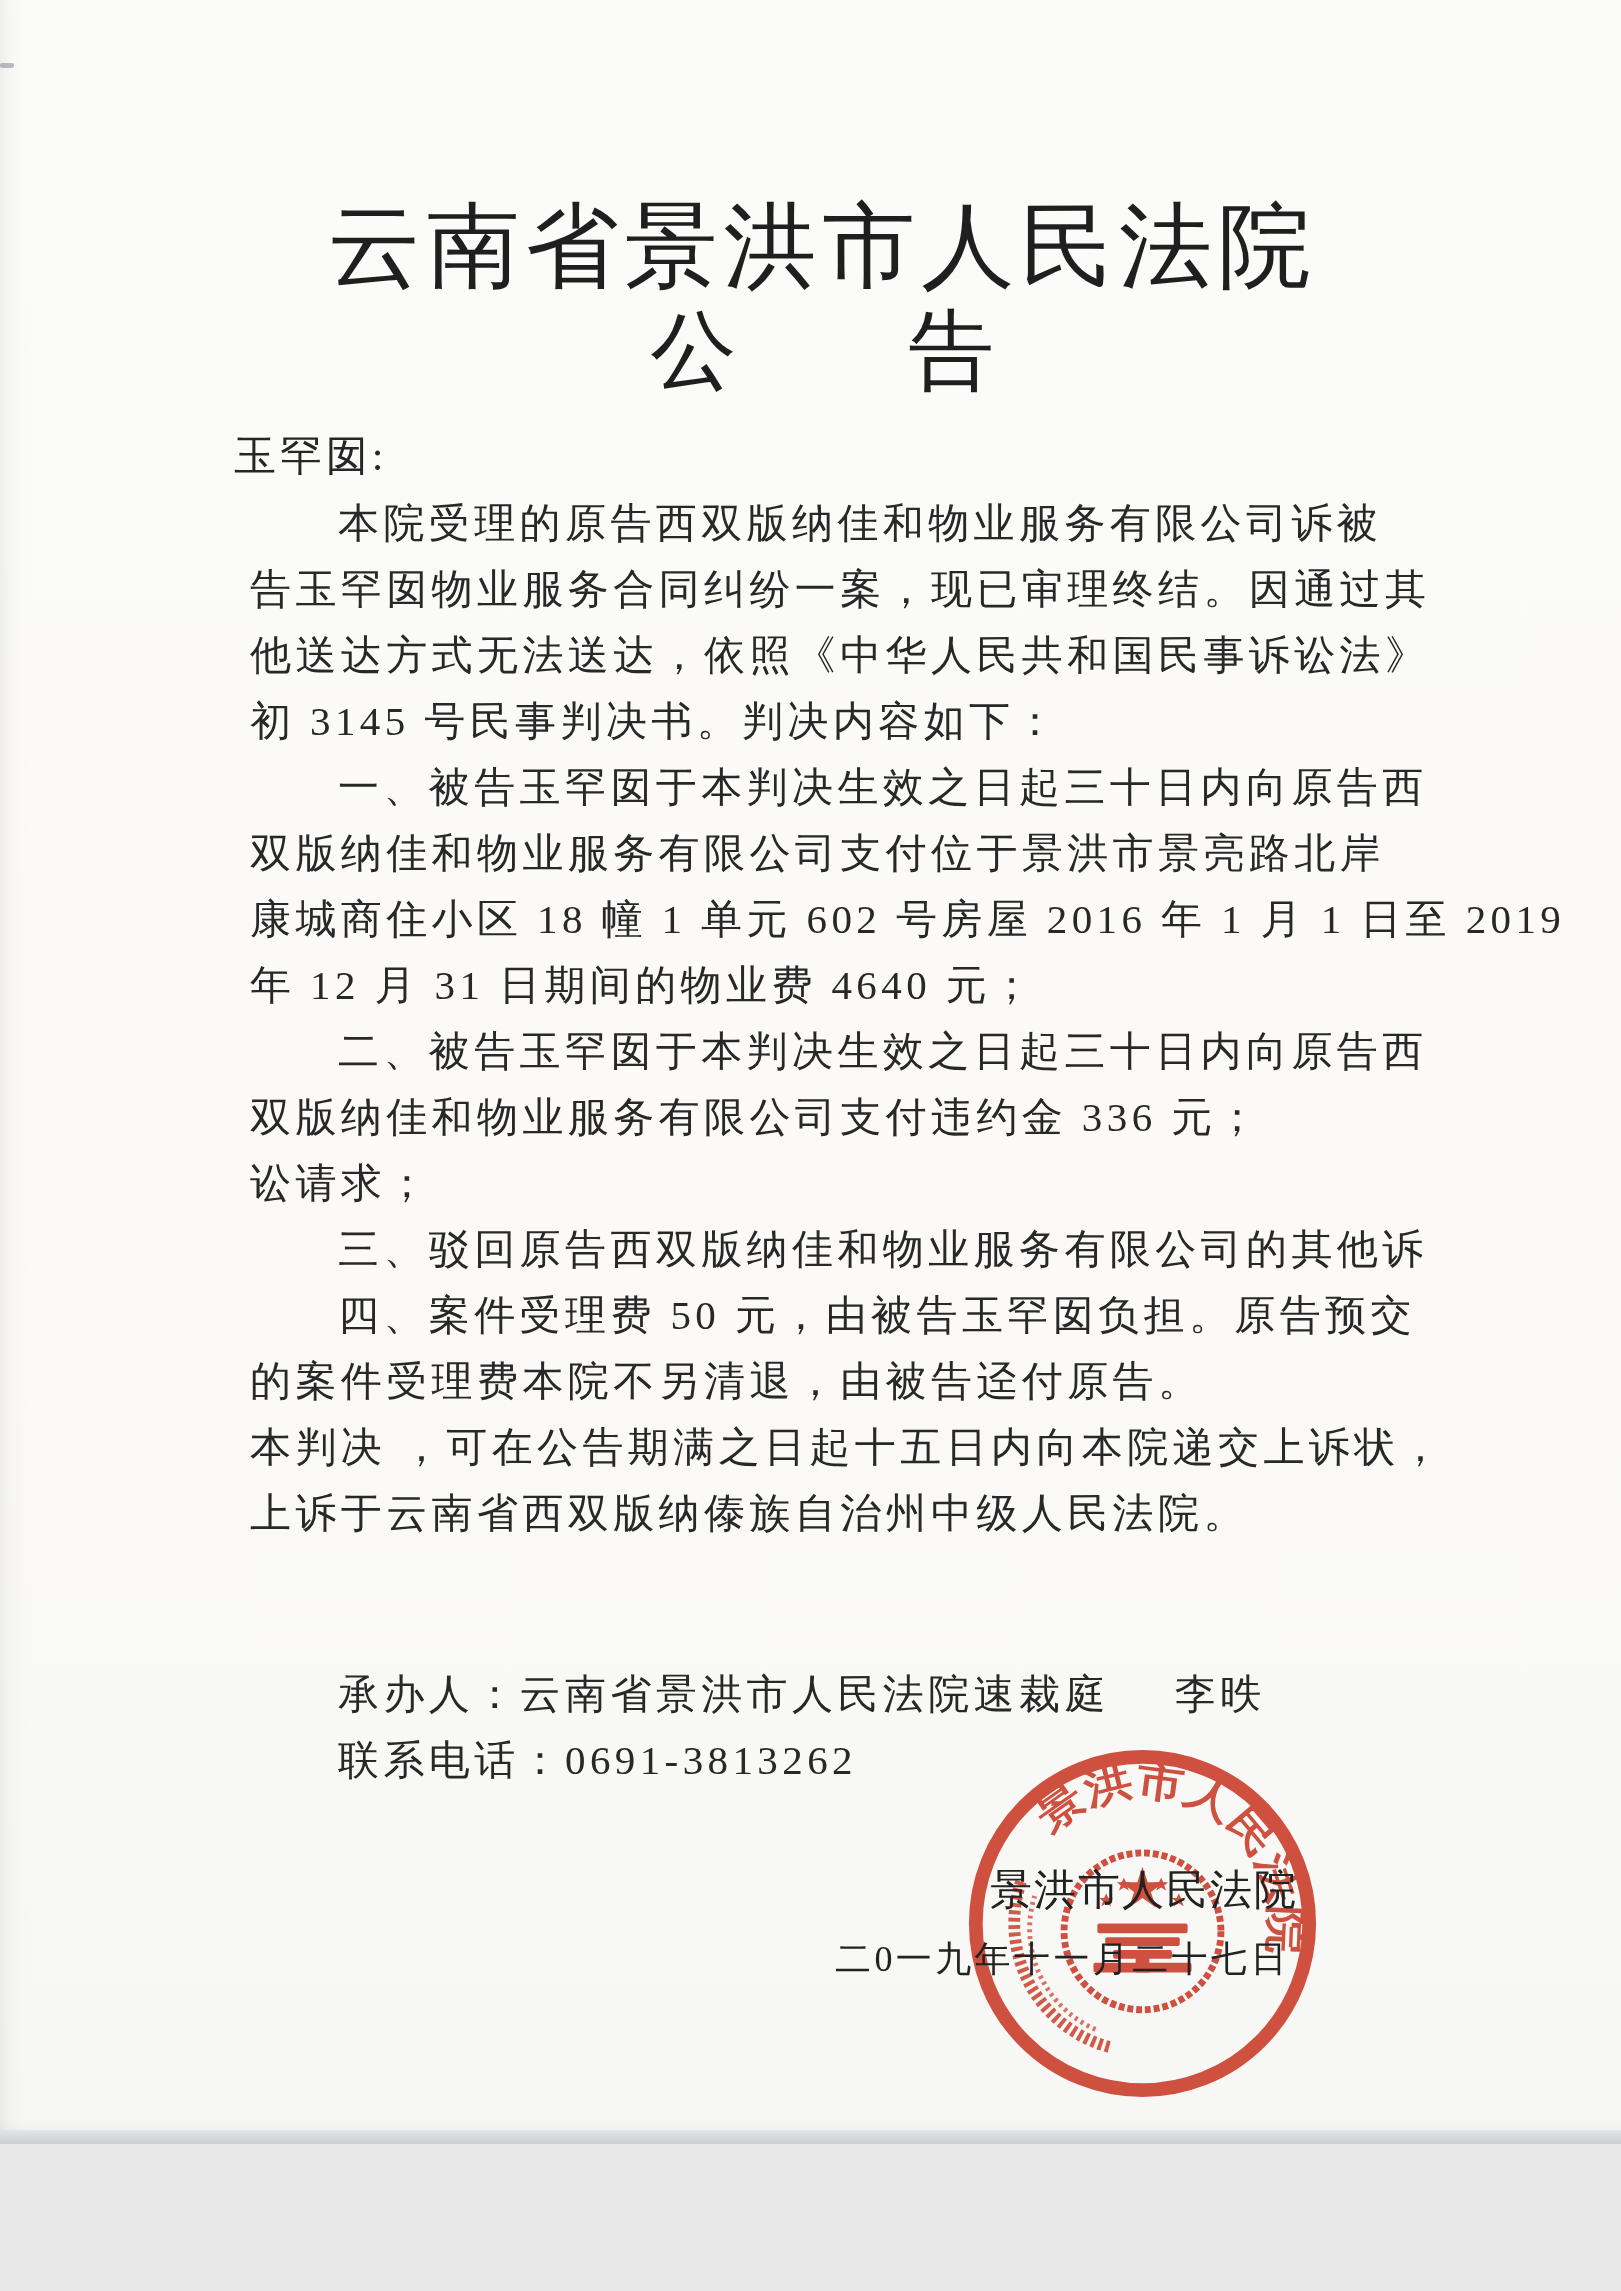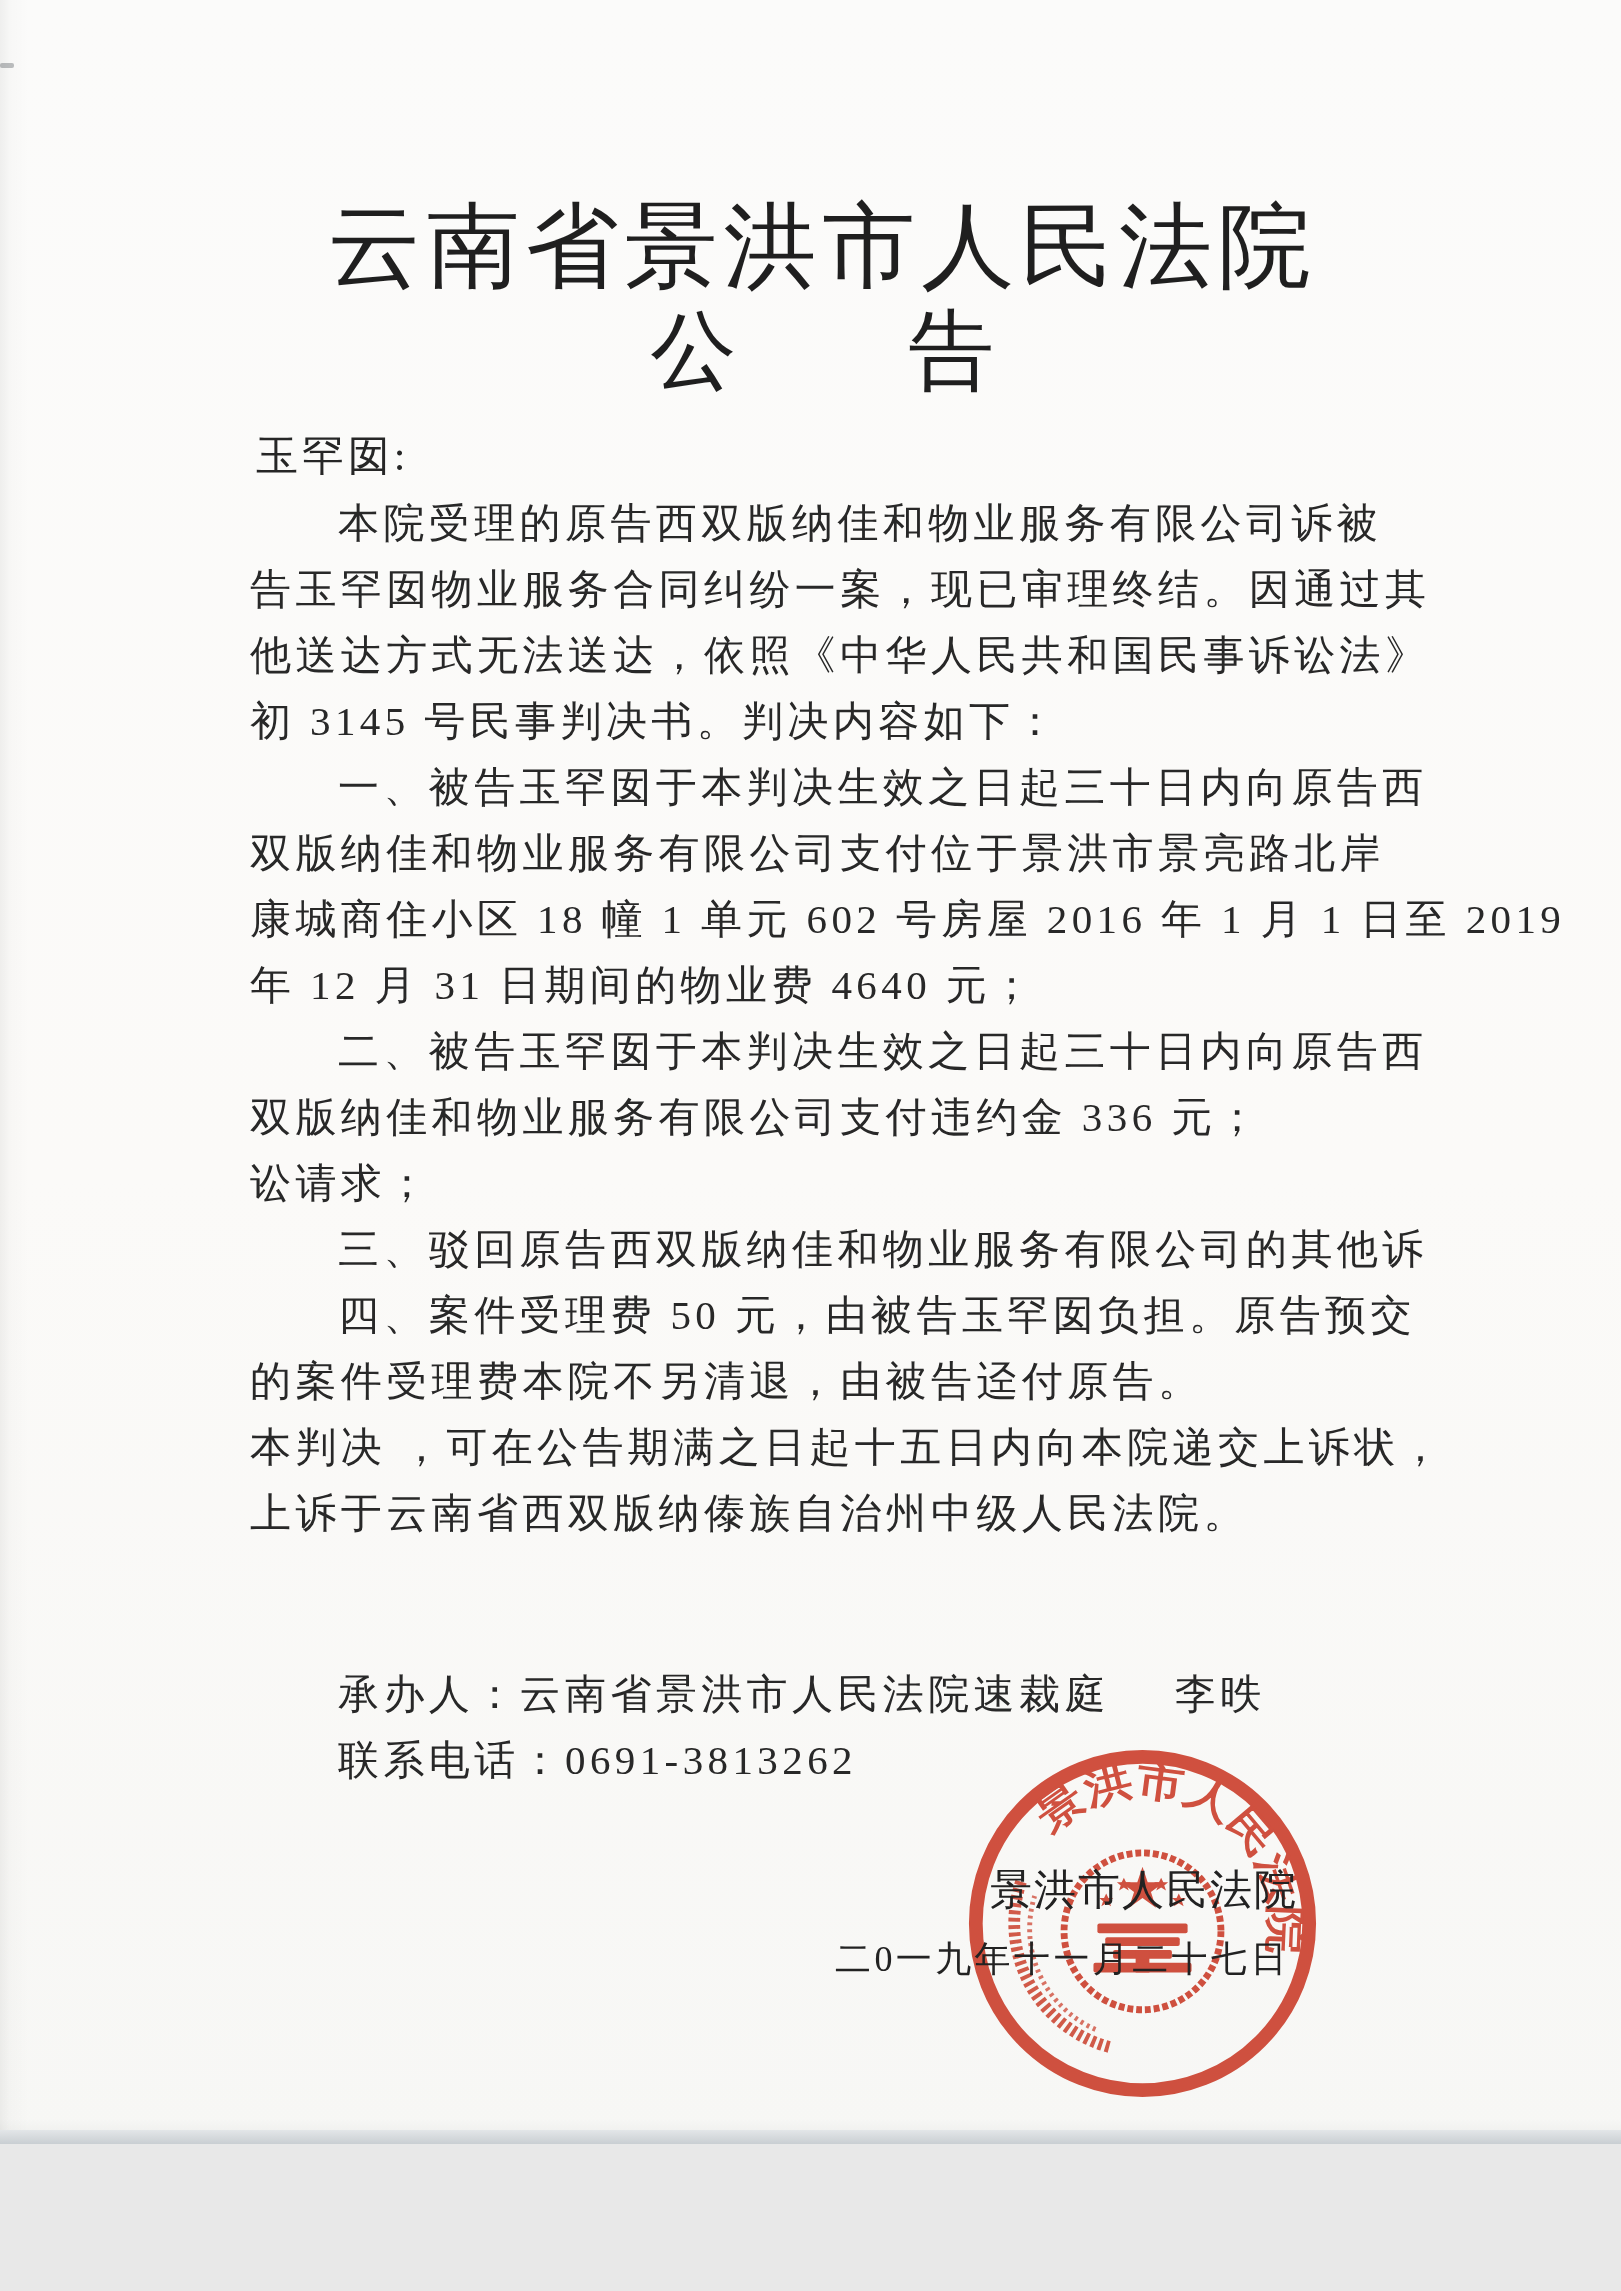--- a/index.html
+++ b/index.html
@@ -25,21 +25,21 @@
   }
   .notice-title{
     position:absolute;top:302px;left:0;width:100%;
     text-align:center;
     font-size:86px;letter-spacing:0;line-height:98px;
     font-weight:500;color:#1f1f1f;
     transform:translateX(11.8px);
     white-space:pre;
   }
   .salutation{
-    position:absolute;top:423px;left:256px;
+    position:absolute;top:423px;left:234px;
     font-size:42px;line-height:66px;letter-spacing:3.9px;
     white-space:nowrap;
   }
   .doc-body{
     position:absolute;top:490px;left:250px;width:1161px;
   }
   .para{margin:0;padding:0;}
   .line{
     height:66px;line-height:66px;
     font-size:41px;letter-spacing:4.4px;

